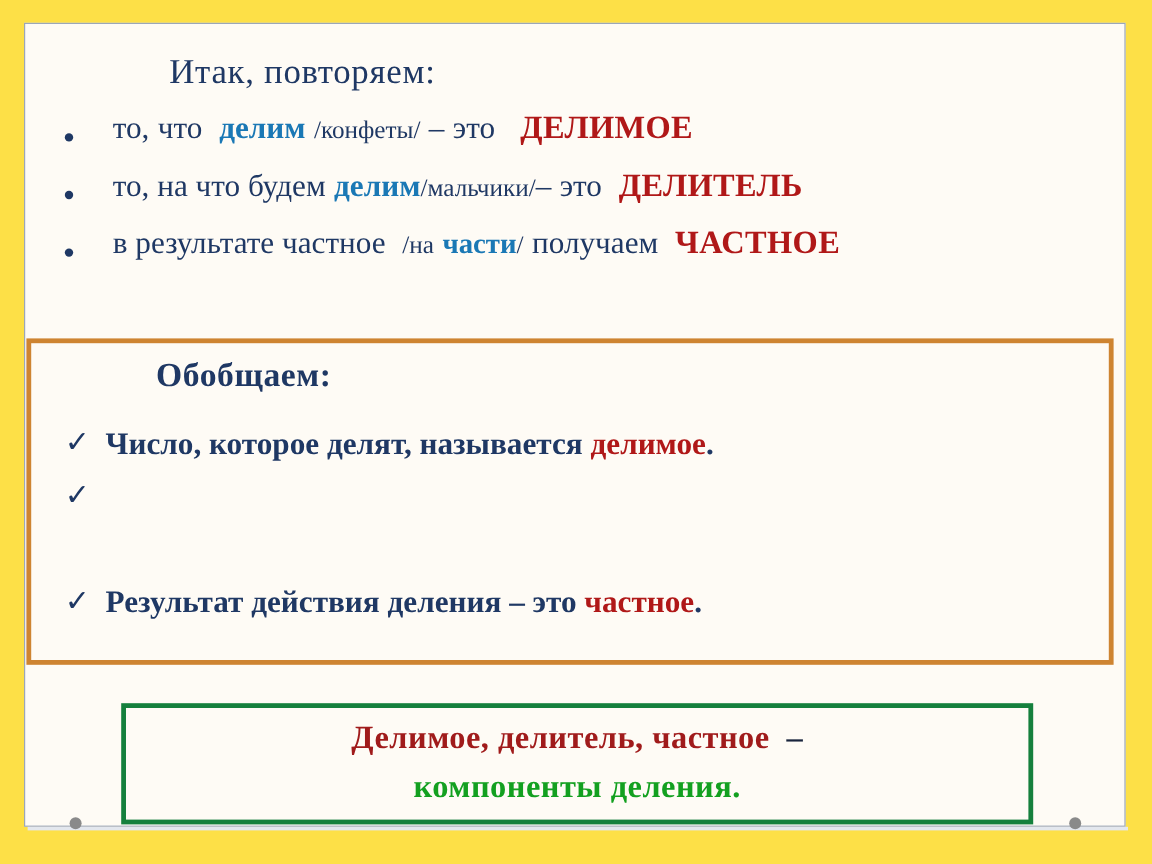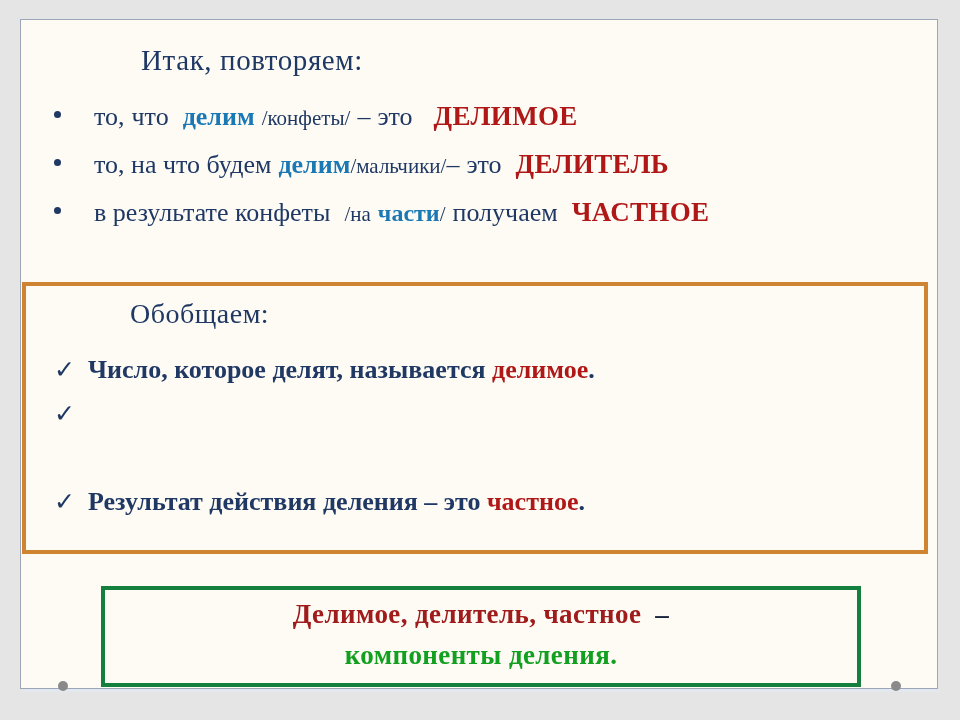--- a/index.html
+++ b/index.html
@@ -13,21 +13,21 @@
     height: 720px;
     overflow: hidden;
     font-family: "Liberation Serif", "DejaVu Serif", serif;
     -webkit-font-smoothing: antialiased;
   }
 
   .slide {
     position: relative;
     width: 960px;
     height: 720px;
-    background: #e5e5e5;
+    background: #fde047;
   }
 
   
   .outer-frame {
     position: absolute;
     left: 20px;
     top: 19px;
     width: 918px;
     height: 670px;
     border: 1px solid #9BA7B8;
@@ -71,21 +71,21 @@
     left: 0;
     top: 72px;
     width: 916px;
   }
   .bullet-row {
     position: relative;
     height: 48px;
     white-space: nowrap;
     color: #1F3864;
     font-size: 26px;
-    line-height: 48px;
+    line-height: 28px;
   }
   .bullet-dot {
     position: absolute;
     left: 33px;
     top: 19px;
     width: 7px;
     height: 7px;
     border-radius: 50%;
     background: #1F3864;
   }
@@ -112,21 +112,21 @@
     height: 272px;
     box-sizing: border-box;
     border: 4px solid #CE8431;
     background: #FEFBF5;
   }
   .box-generalize-title {
     position: absolute;
     left: 104px;
     top: 12px;
     font-size: 28px;
-    font-weight: 400;
+    font-weight: 700;
     color: #1F3864;
     letter-spacing: 0.5px;
     white-space: nowrap;
   }
   .check-list {
     position: absolute;
     left: 0;
     top: 62px;
     width: 898px;
   }
@@ -224,21 +224,21 @@
         <span class="bullet-text"><span>то,</span><span class="sp"></span><span>что</span><span class="sp-lg"></span><span class="w-blue">делим</span><span class="sp"></span><span class="w-small">/конфеты/</span><span class="sp"></span><span>–</span><span class="sp"></span><span>это</span><span class="sp-lg"></span><span class="sp"></span><span class="w-cap">ДЕЛИМОЕ</span></span>
       </div>
 
       <div class="bullet-row">
         <span class="bullet-dot"></span>
         <span class="bullet-text"><span>то, на что будем</span><span class="sp"></span><span class="w-blue">делим</span><span class="w-small">/мальчики/</span><span>–</span><span class="sp"></span><span>это</span><span class="sp-lg"></span><span class="w-cap">ДЕЛИТЕЛЬ</span></span>
       </div>
 
       <div class="bullet-row">
         <span class="bullet-dot"></span>
-        <span class="bullet-text"><span>в результате конфеты</span><span class="sp-lg"></span><span class="w-small">/на</span><span class="sp"></span><span class="w-small-blue">части</span><span class="w-small">/</span><span class="sp"></span><span>получаем</span><span class="sp-lg"></span><span class="w-cap">ЧАСТНОЕ</span></span>
+        <span class="bullet-text"><span>в результате частное</span><span class="sp-lg"></span><span class="w-small">/на</span><span class="sp"></span><span class="w-small-blue">части</span><span class="w-small">/</span><span class="sp"></span><span>получаем</span><span class="sp-lg"></span><span class="w-cap">ЧАСТНОЕ</span></span>
       </div>
 
     </div>
   </div>
 
   <div class="box-generalize">
 
     <div class="box-generalize-title">Обобщаем:</div>
 
     <div class="check-list">

